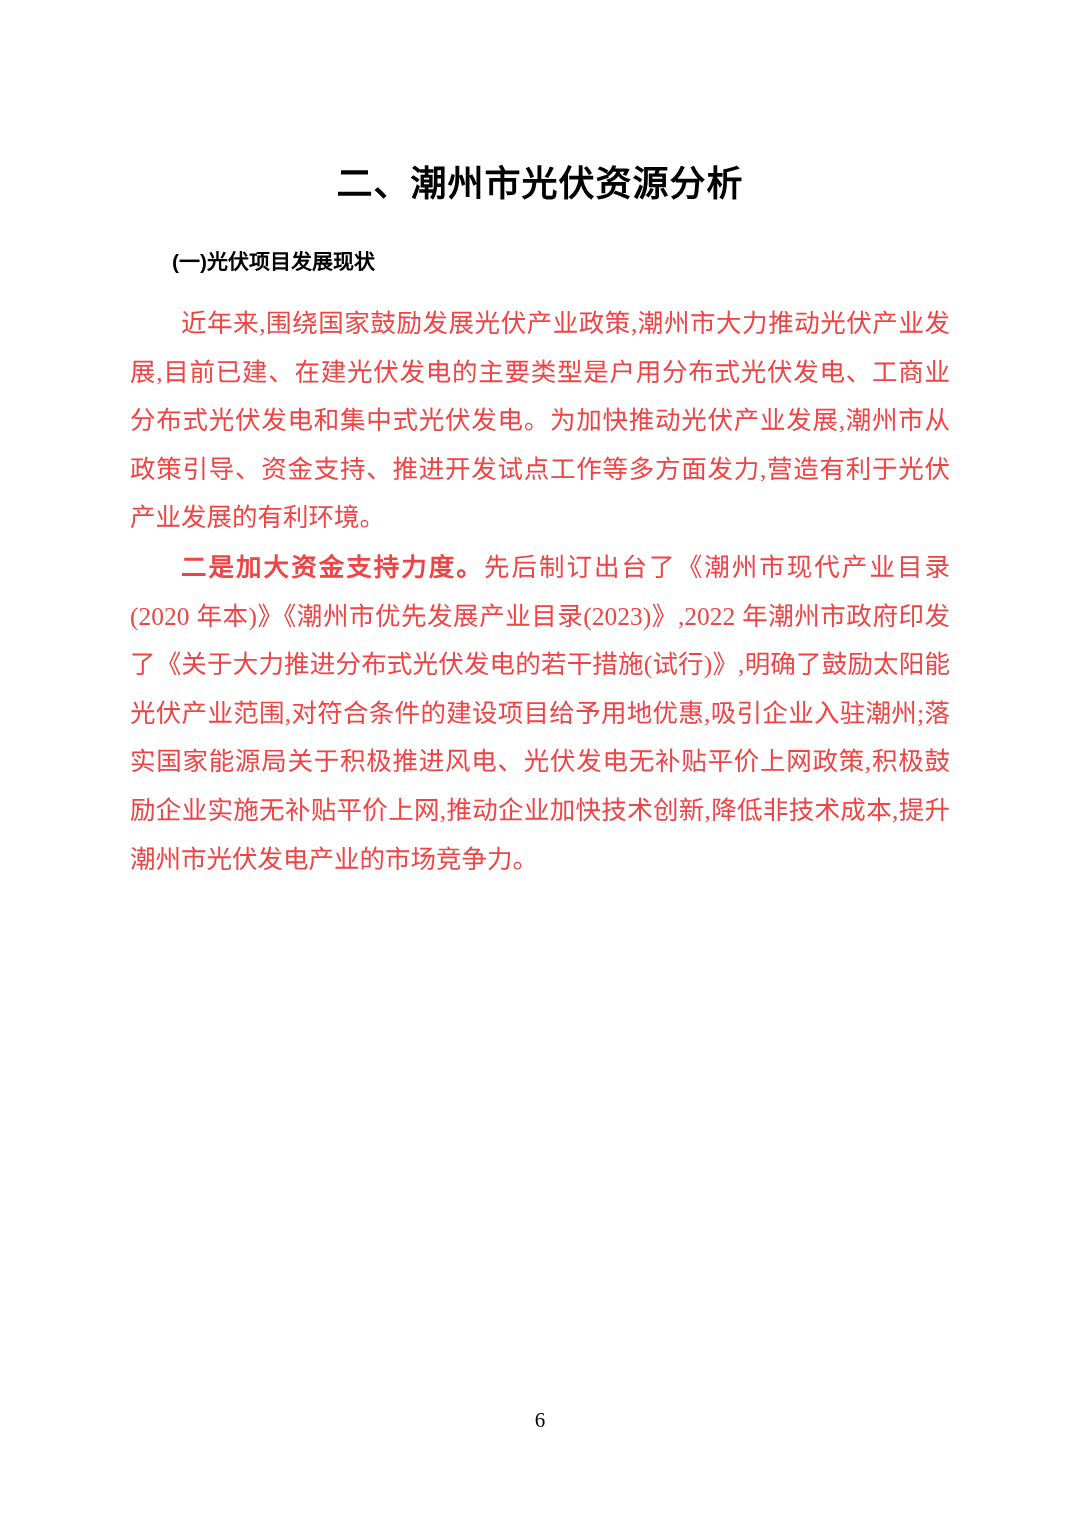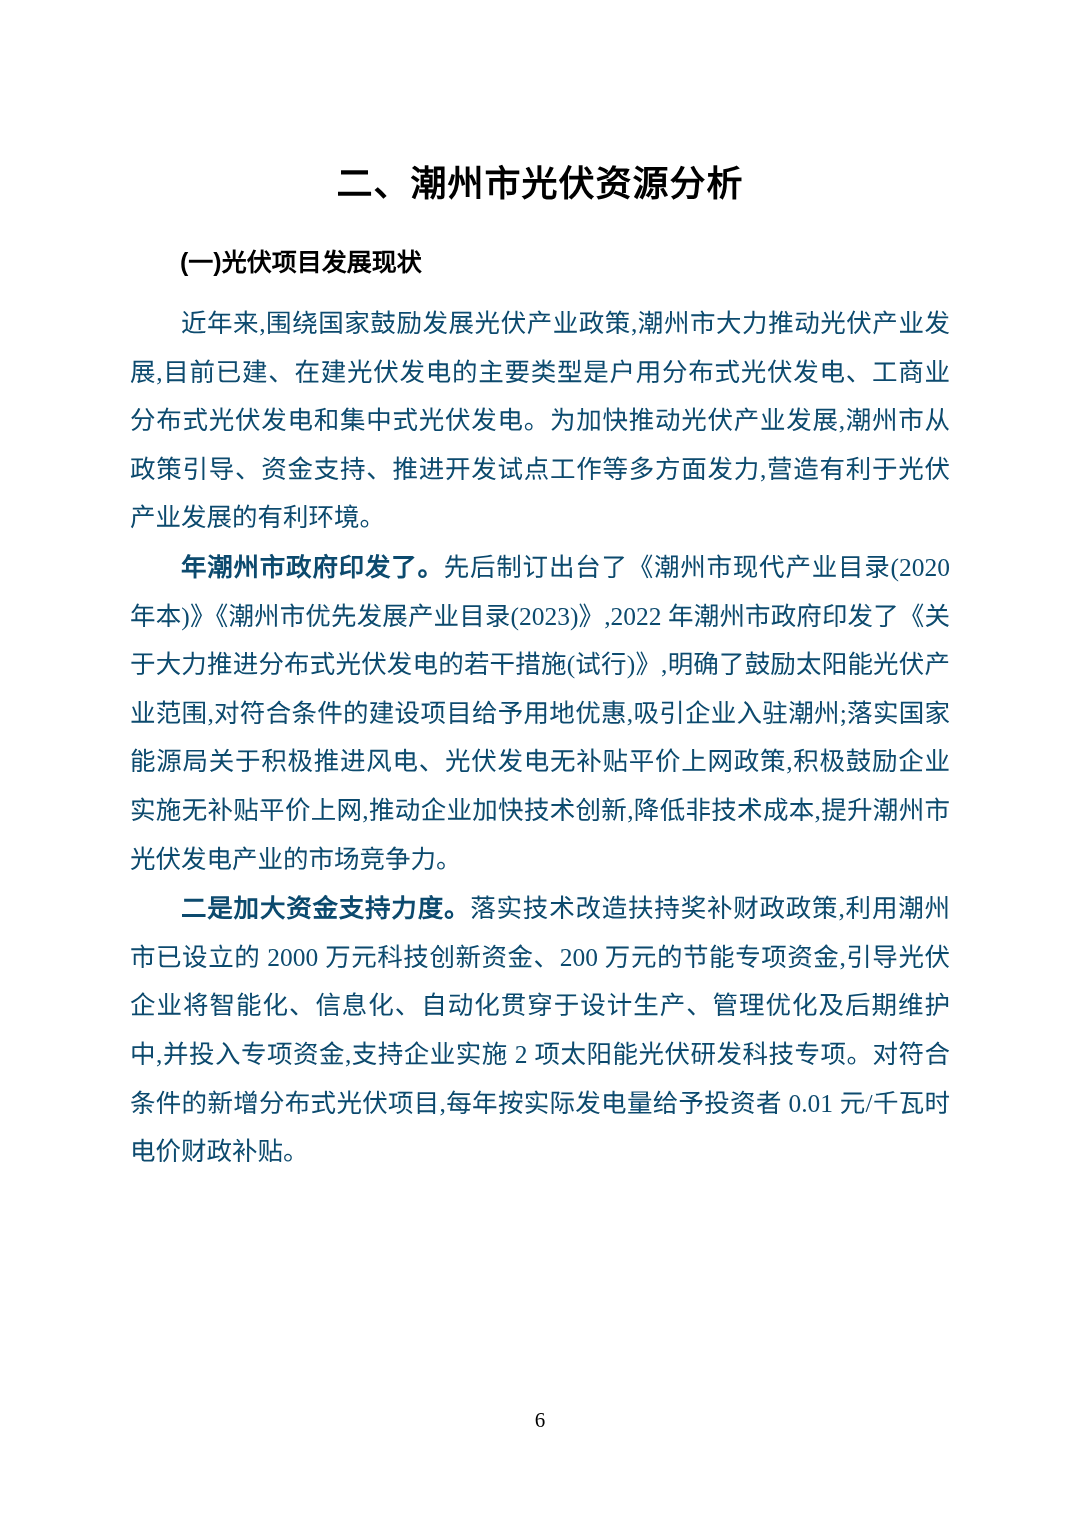--- a/index.html
+++ b/index.html
@@ -25,34 +25,34 @@
     font-weight: 700;
     font-size: 36px;
     line-height: 48px;
     color: #000000;
     letter-spacing: 1px;
   }
   .section-heading {
     margin: 0 0 18px 0;
     font-family: "Liberation Sans", sans-serif;
     font-weight: 700;
-    font-size: 25px;
+    font-size: 21px;
     line-height: 40px;
     text-indent: 2em;
     color: #000000;
   }
   .body-text p {
     margin: 0;
     font-family: "Liberation Serif", serif;
     font-size: 25.5px;
     line-height: 48.6px;
     text-indent: 2em;
     text-align: justify;
     text-justify: inter-character;
-    color: #0c4a6e;
+    color: #ef4444;
   }
   .body-text p .lead {
     font-family: "Liberation Sans", sans-serif;
     font-weight: 700;
   }
   .page-number {
     position: absolute;
     left: 0;
     top: 1396px;
     width: 100%;
@@ -67,21 +67,20 @@
 
 <div class="page">
 
   <h1 class="doc-title">二、潮州市光伏资源分析</h1>
 
   <h2 class="section-heading">(一)光伏项目发展现状</h2>
 
   <div class="body-text">
     <p><span>近年来,围绕国家鼓励发展光伏产业政策,潮州市大力推动光伏产业发展,目前已建、在建光伏发电的主要类型是户用分布式光伏发电、工商业分布式光伏发电和集中式光伏发电。为加快推动光伏产业发展,潮州市从政策引导、资金支持、推进开发试点工作等多方面发力,营造有利于光伏产业发展的有利环境。</span></p>
 
-    <p><strong class="lead">年潮州市政府印发了。</strong><span>先后制订出台了《潮州市现代产业目录(2020 年本)》《潮州市优先发展产业目录(2023)》,2022 年潮州市政府印发了《关于大力推进分布式光伏发电的若干措施(试行)》,明确了鼓励太阳能光伏产业范围,对符合条件的建设项目给予用地优惠,吸引企业入驻潮州;落实国家能源局关于积极推进风电、光伏发电无补贴平价上网政策,积极鼓励企业实施无补贴平价上网,推动企业加快技术创新,降低非技术成本,提升潮州市光伏发电产业的市场竞争力。</span></p>
+    <p><strong class="lead">二是加大资金支持力度。</strong><span>先后制订出台了《潮州市现代产业目录(2020 年本)》《潮州市优先发展产业目录(2023)》,2022 年潮州市政府印发了《关于大力推进分布式光伏发电的若干措施(试行)》,明确了鼓励太阳能光伏产业范围,对符合条件的建设项目给予用地优惠,吸引企业入驻潮州;落实国家能源局关于积极推进风电、光伏发电无补贴平价上网政策,积极鼓励企业实施无补贴平价上网,推动企业加快技术创新,降低非技术成本,提升潮州市光伏发电产业的市场竞争力。</span></p>
 
-    <p><strong class="lead">二是加大资金支持力度。</strong><span>落实技术改造扶持奖补财政政策,利用潮州市已设立的 2000 万元科技创新资金、200 万元的节能专项资金,引导光伏企业将智能化、信息化、自动化贯穿于设计生产、管理优化及后期维护中,并投入专项资金,支持企业实施 2 项太阳能光伏研发科技专项。对符合条件的新增分布式光伏项目,每年按实际发电量给予投资者 0.01 元/千瓦时电价财政补贴。</span></p>
 
   </div>
 
   <div class="page-number">6</div>
 
 </div>
 
 </body></html>

